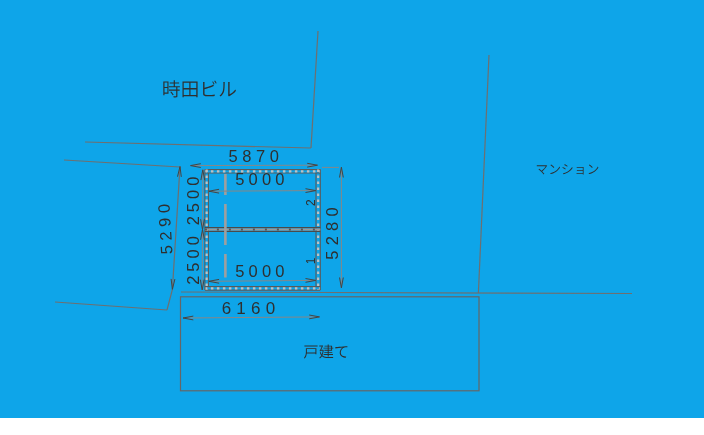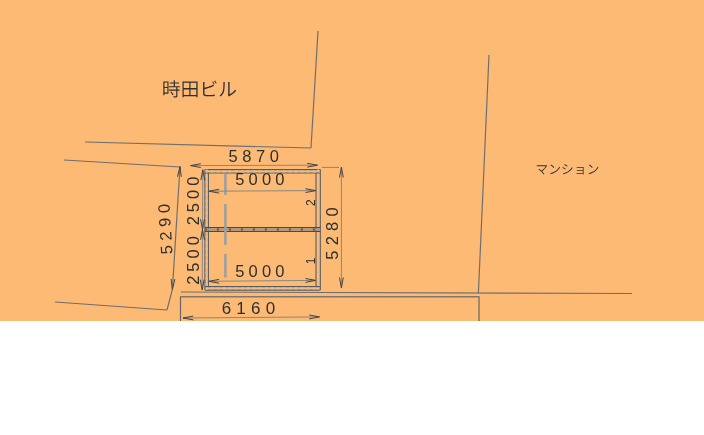--- a/index.html
+++ b/index.html
@@ -1,17 +1,17 @@
 <!DOCTYPE html>
 <html><head>
 <meta charset="utf-8">
 <title>site plan</title>
 <style>
 html,body{margin:0;padding:0;background:#ffffff;}
-#plan{position:relative;width:704px;height:321px;background:#fdba74;overflow:hidden;}
+#plan{position:relative;width:704px;height:418px;background:#0ea5e9;overflow:hidden;}
 text{font-family:"Liberation Sans",sans-serif;}
 </style>
 </head>
 <body>
 
 <div id="plan">
 <svg width="704" height="435" viewBox="0 0 704 435" xmlns="http://www.w3.org/2000/svg">
 
 <line x1="85" y1="142" x2="311" y2="148" stroke="#6f6f6f" stroke-width="1.2"></line>
 

